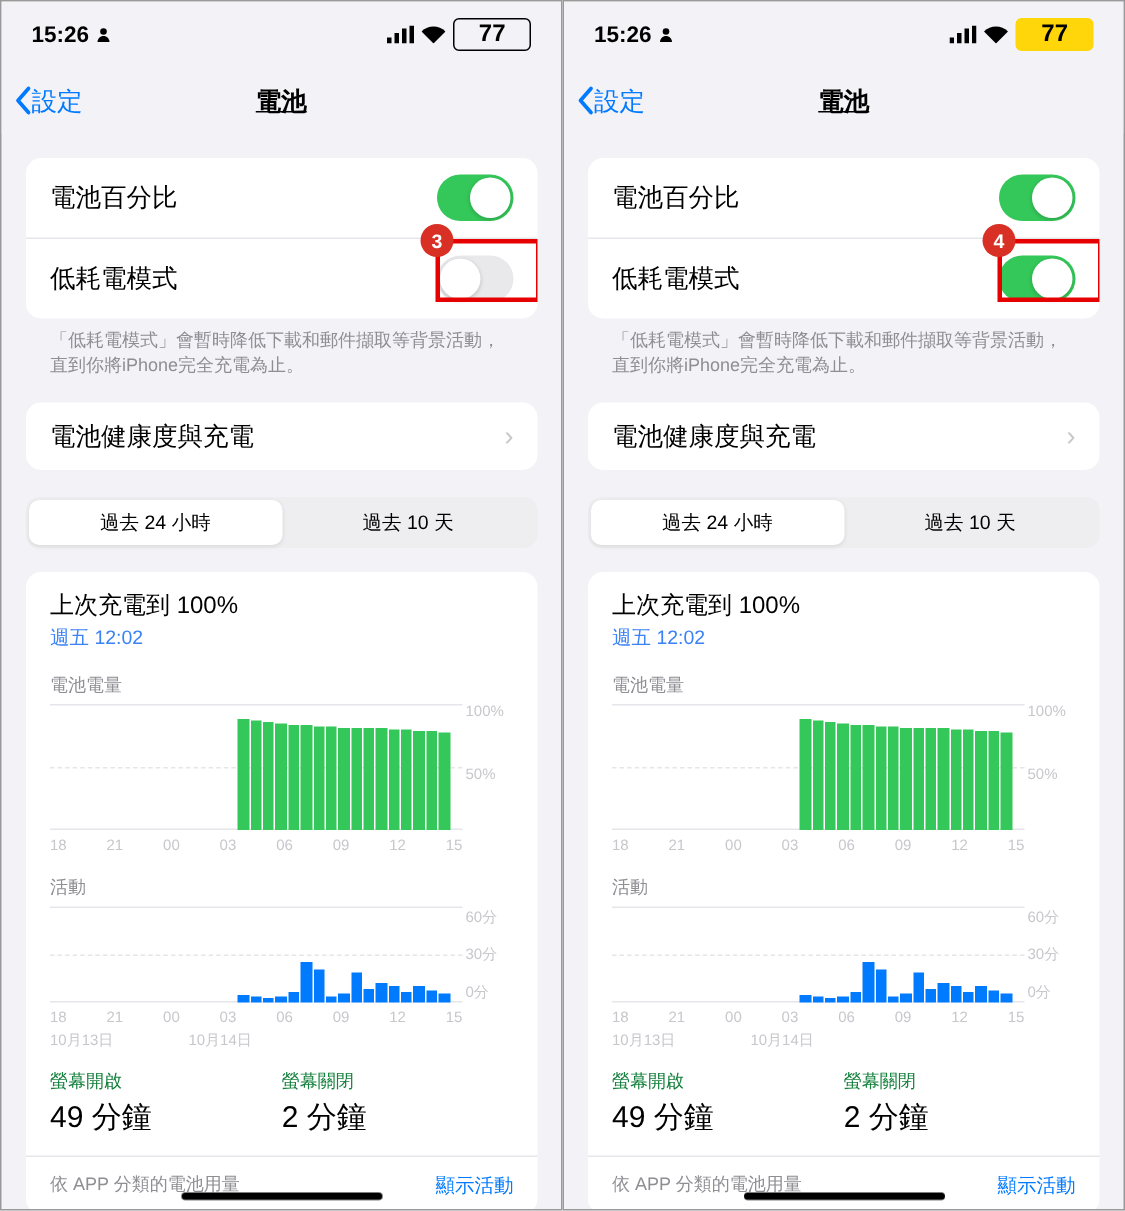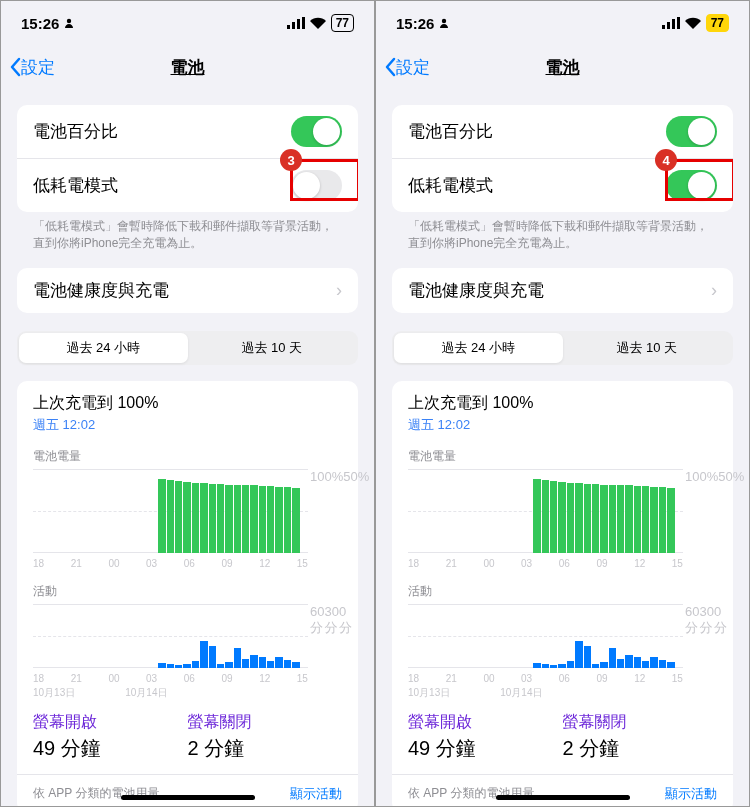--- a/index.html
+++ b/index.html
@@ -1,21 +1,21 @@
 <!DOCTYPE html>
 <html><head>
 <meta charset="utf-8">
 <style>
 * { margin: 0; padding: 0; box-sizing: border-box; font-family: -apple-system, "Helvetica Neue", Arial, sans-serif; }
 body { background: #fff; width: 750px; height: 807px; display: flex; }
 .phone { width: 375px; height: 807px; border: 1px solid #999; background: #f2f2f7; display: flex; flex-direction: column; overflow: hidden; position: relative; }
 .status-bar { height: 44px; display: flex; align-items: center; justify-content: space-between; padding: 0 20px; background: #f2f2f7; font-weight: 600; font-size: 15px; }
 .status-left { display: flex; align-items: center; gap: 4px; }
 .status-right { display: flex; align-items: center; gap: 5px; }
-.battery-pill { border: 1px solid #000; border-radius: 4px; padding: 1px 4px; font-size: 12px; font-weight: 600; }
+.battery-pill { border: 1px solid #000; border-radius: 4px; padding: 1px 16px; font-size: 16px; font-weight: 600; }
 .battery-pill.yellow { background: #ffd60a; border-color: #ffd60a; }
 .nav { height: 44px; display: flex; align-items: center; position: relative; background: #f2f2f7; }
 .nav-back { position: absolute; left: 8px; display: flex; align-items: center; color: #007aff; font-size: 17px; }
 .nav-back svg { width: 12px; height: 20px; }
 .nav-title { margin: 0 auto; font-size: 17px; font-weight: 600; text-decoration: underline; }
 .content { flex: 1; overflow-y: auto; padding: 0 16px 0 16px; }
 .group { background: #fff; border-radius: 10px; margin-top: 16px; overflow: hidden; }
 .row { display: flex; align-items: center; justify-content: space-between; padding: 11px 16px; min-height: 44px; position: relative; }
 .row + .row { border-top: 0.5px solid #e5e5ea; }
 .row-label { font-size: 17px; }
@@ -30,30 +30,30 @@
 .seg-wrap { background: #eeeef0; border-radius: 9px; padding: 2px; display: flex; margin-top: 18px; }
 .seg { flex: 1; text-align: center; padding: 6px 0; font-size: 13px; border-radius: 7px; }
 .seg.active { background: #fff; font-weight: 500; box-shadow: 0 1px 3px rgba(0,0,0,.08); }
 .card { background: #fff; border-radius: 10px; margin-top: 16px; padding: 12px 16px 10px 16px; }
 .card-title { font-size: 16px; font-weight: 400; }
 .card-sub { font-size: 13px; color: #3b82f6; margin-top: 2px; }
 .chart-label { font-size: 12px; color: #8e8e93; margin-top: 14px; }
 .chart { position: relative; height: 100px; margin-top: 4px; }
 .chart-grid { position: absolute; left: 0; right: 34px; top: 0; bottom: 16px; border-top: 0.5px solid #e5e5ea; border-bottom: 0.5px solid #e5e5ea; }
 .chart-grid::before { content: ""; position: absolute; left: 0; right: 0; top: 50%; border-top: 0.5px dashed #e5e5ea; }
-.chart-ylabels { position: absolute; right: 0; top: 0; bottom: 16px; width: 32px; display: flex; flex-direction: row; justify-content: space-between; font-size: 13px; color: #c7c7cc; text-align: left; }
+.chart-ylabels { position: absolute; right: 0; top: 0; bottom: 16px; width: 32px; display: flex; flex-direction: column; justify-content: space-between; font-size: 10px; color: #c7c7cc; text-align: left; }
 .chart-bars { position: absolute; left: 0; right: 34px; bottom: 16px; top: 0; display: flex; align-items: flex-end; gap: 1px; }
 .bar { flex: 1; }
 .bar.green { background: #34c759; }
 .bar.blue { background: #007aff; }
 .chart-xlabels { position: absolute; left: 0; right: 34px; bottom: 0; display: flex; justify-content: space-between; font-size: 10px; color: #c7c7cc; }
 .date-row { display: flex; font-size: 10px; color: #c7c7cc; margin-top: 2px; gap: 50px; }
 .screen-stats { display: flex; margin-top: 12px; }
 .stat { flex: 1; }
-.stat-label { font-size: 16px; color: #6d28d9; }
+.stat-label { font-size: 12px; color: #15803d; }
 .stat-value { font-size: 20px; font-weight: 400; margin-top: 2px; }
 .divider-row { border-top: 0.5px solid #e5e5ea; margin: 12px -16px 0 -16px; padding: 10px 16px 0 16px; display: flex; justify-content: space-between; align-items: center; }
 .section-label { font-size: 12px; color: #8e8e93; }
 .link { font-size: 13px; color: #007aff; }
 .home-indicator { position: absolute; bottom: 6px; left: 50%; transform: translateX(-50%); width: 134px; height: 5px; background: #000; border-radius: 3px; }
 .badge { position: absolute; width: 22px; height: 22px; background: #d93025; color: #fff; border-radius: 50%; display: flex; align-items: center; justify-content: center; font-size: 13px; font-weight: 700; z-index: 10; }
 .red-box { position: absolute; border: 3px solid #e60000; z-index: 9; }
 </style>
 </head>
 <body>

